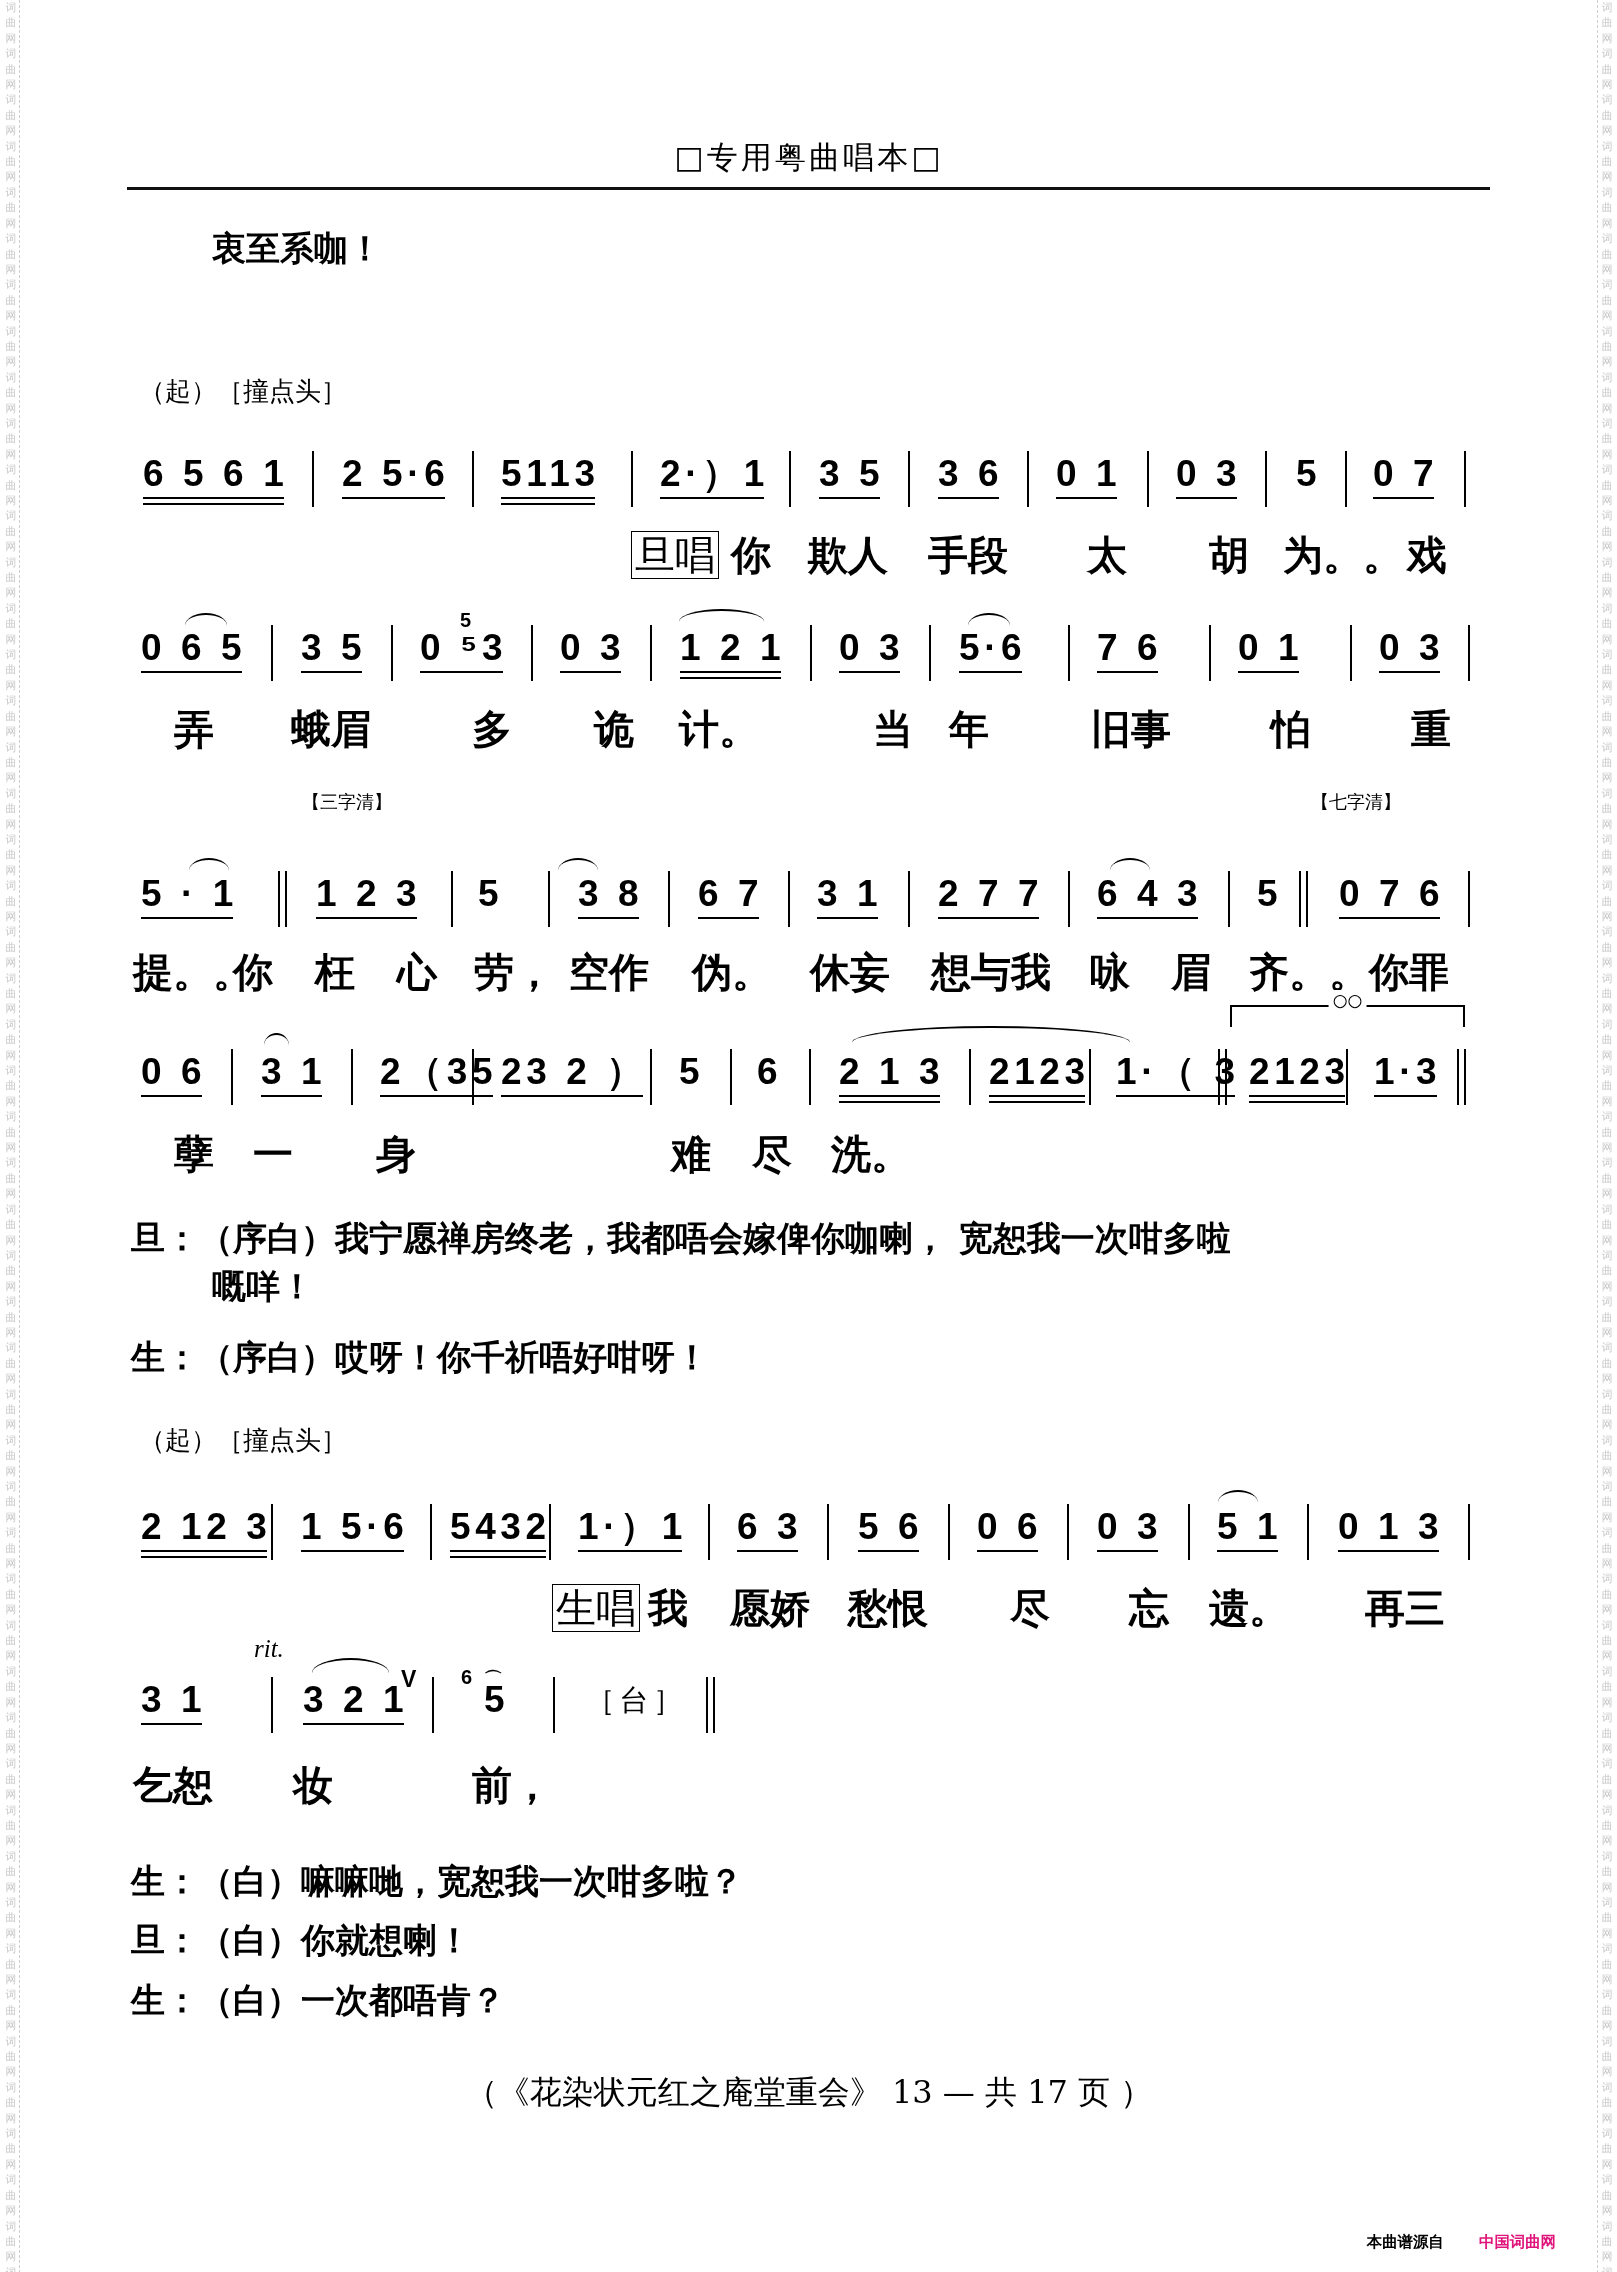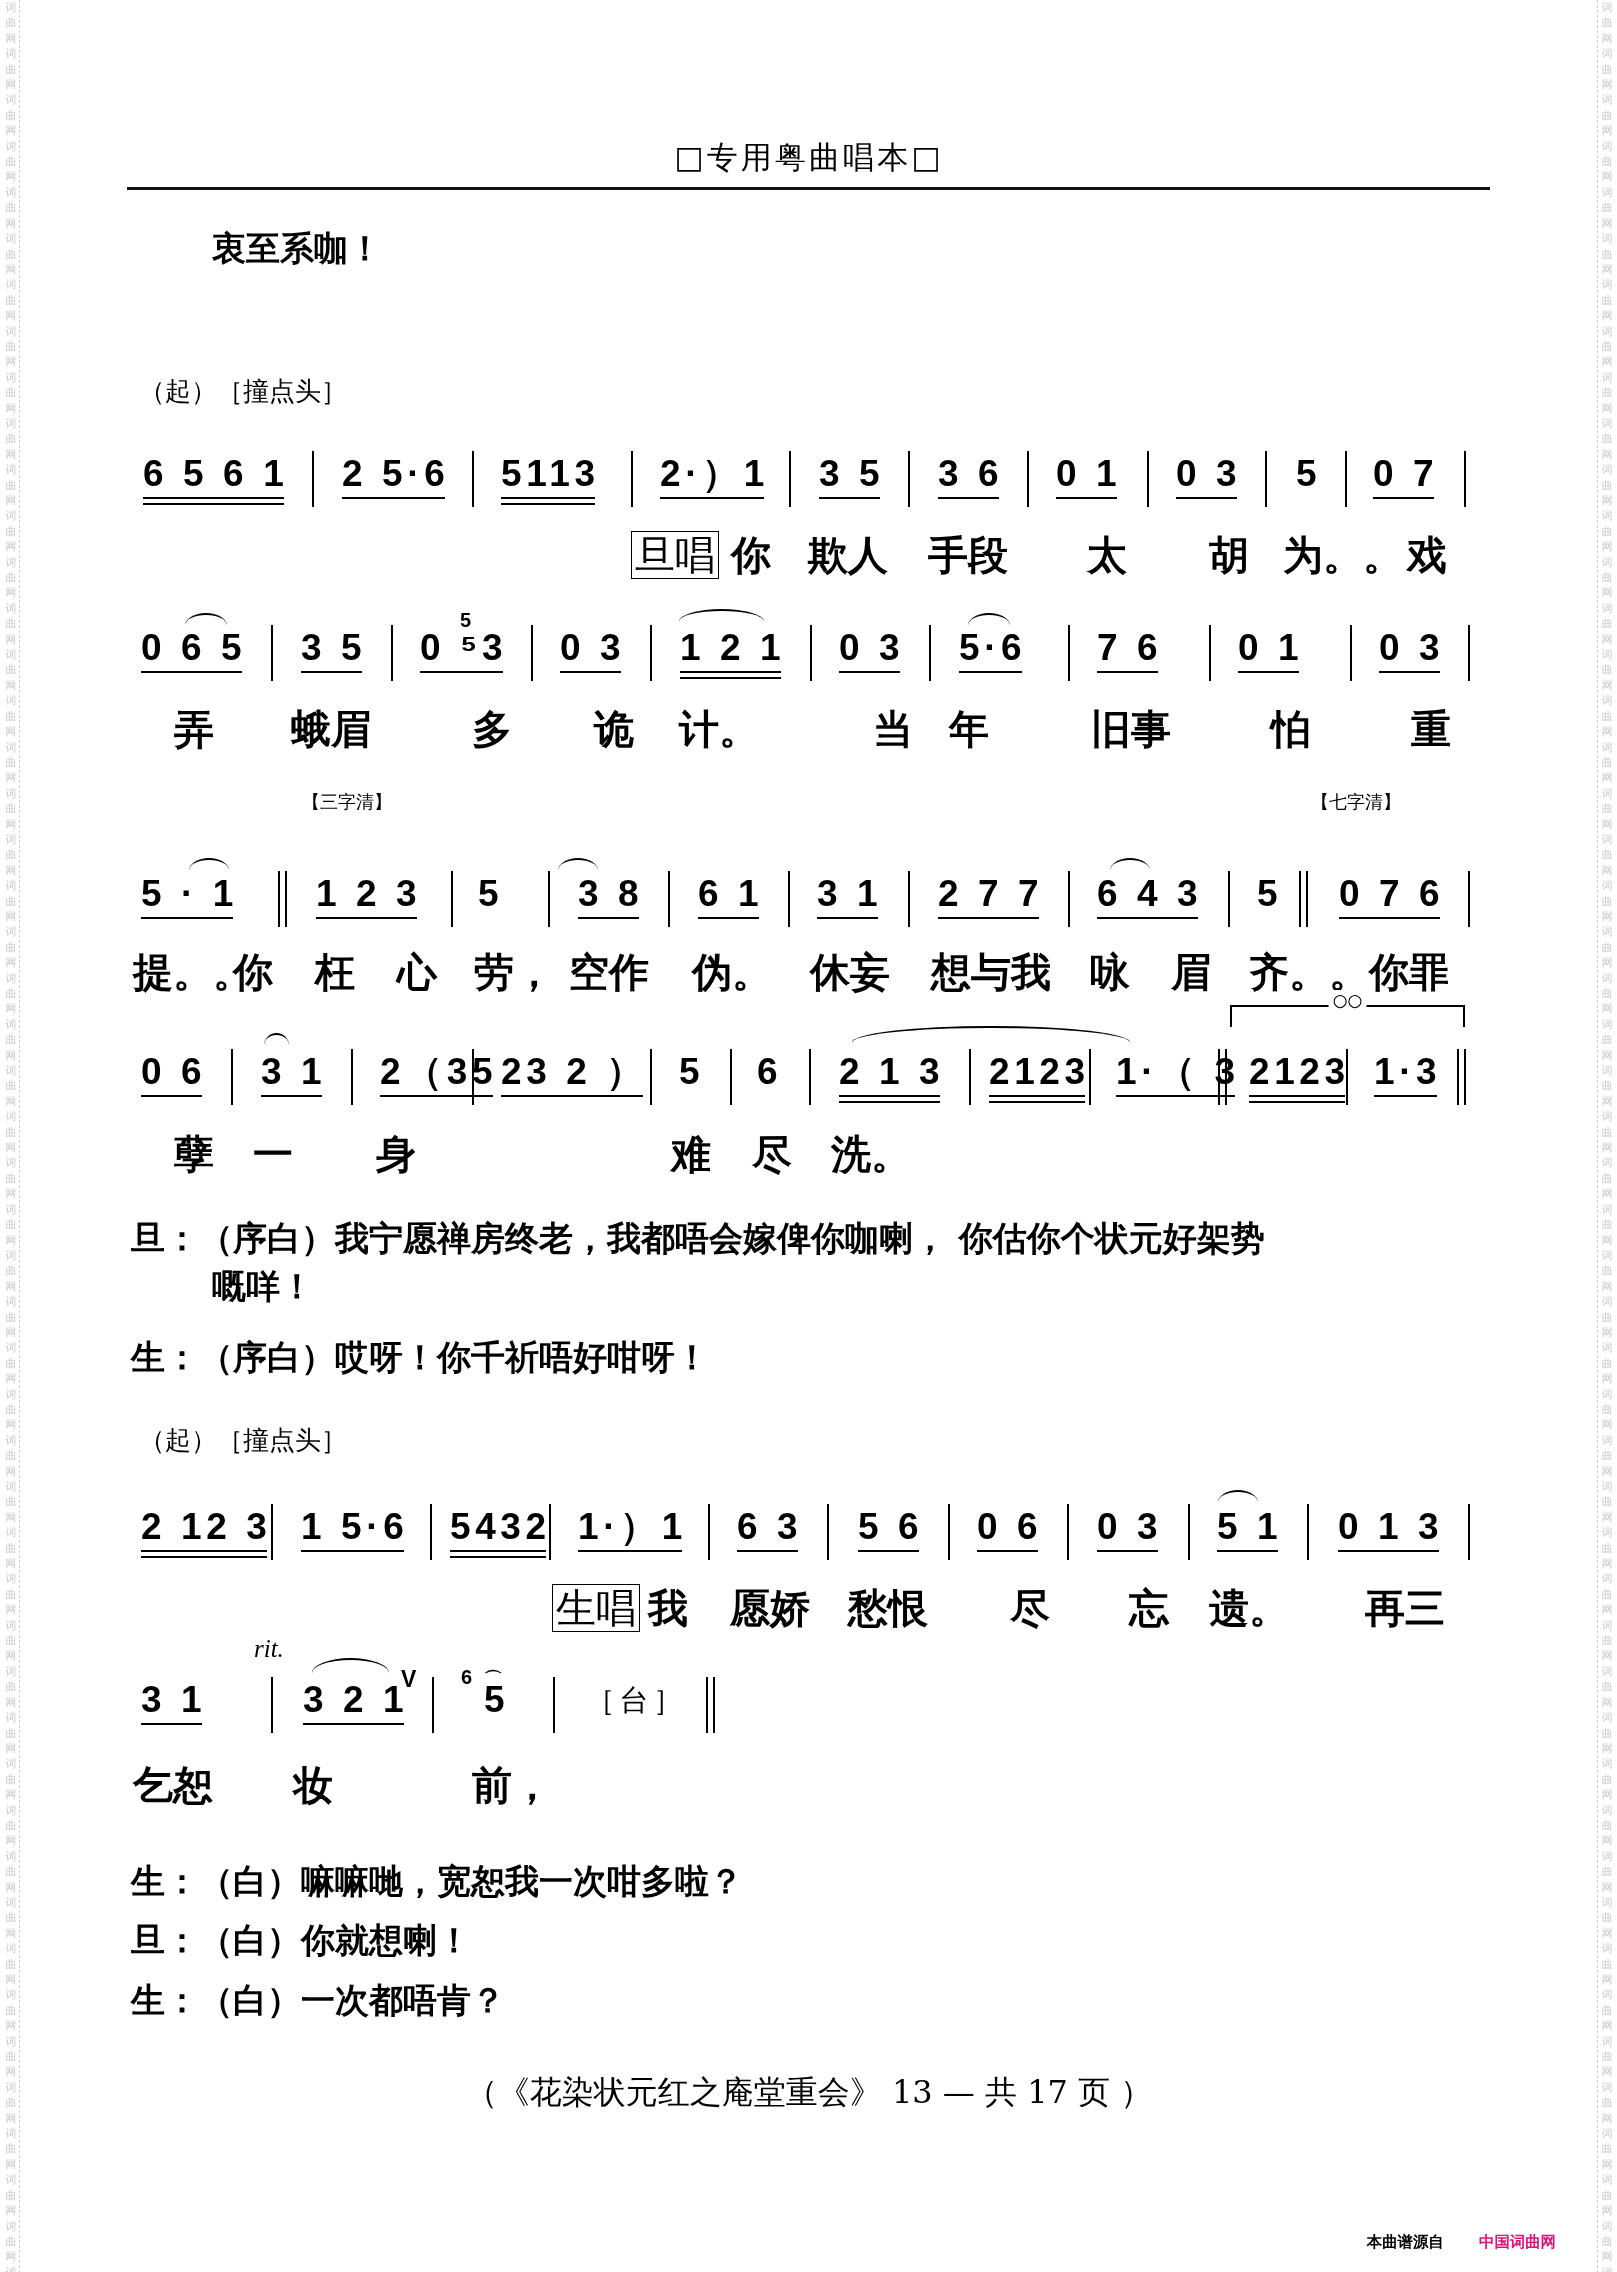--- a/index.html
+++ b/index.html
@@ -123,21 +123,21 @@
 <div class="slur" style="left:1110px;top:858px;width:40px"></div>
 <div class="row" style="top:871px">
   <div class="m" style="left:141px"><span>5 · 1</span><i class="ul"></i></div>
   <div class="dbar" style="left:278px"></div>
   <div class="m" style="left:316px"><span>1 2 3</span><i class="ul"></i></div>
   <div class="bar" style="left:451px"></div>
   <div class="m" style="left:478px"><span>5</span></div>
   <div class="bar" style="left:548px"></div>
   <div class="m" style="left:578px"><span>3 8</span><i class="ul"></i></div>
   <div class="bar" style="left:668px"></div>
-  <div class="m" style="left:698px"><span>6 1</span><i class="ul"></i></div>
+  <div class="m" style="left:698px"><span>6 7</span><i class="ul"></i></div>
   <div class="bar" style="left:788px"></div>
   <div class="m" style="left:817px"><span>3 1</span><i class="ul"></i></div>
   <div class="bar" style="left:908px"></div>
   <div class="m" style="left:938px"><span>2 7 7</span><i class="ul"></i></div>
   <div class="bar" style="left:1068px"></div>
   <div class="m" style="left:1097px"><span>6 4 3</span><i class="ul"></i></div>
   <div class="bar" style="left:1228px"></div>
   <div class="m" style="left:1257px"><span>5</span></div>
   <div class="dbar" style="left:1299px"></div>
   <div class="m" style="left:1339px"><span>0 7 6</span><i class="ul"></i></div>
@@ -187,21 +187,21 @@
   <div class="dbar" style="left:1457px"></div>
 </div>
 <div class="lyr" style="left:174px;top:1127px">孽</div>
 <div class="lyr" style="left:253px;top:1127px">一</div>
 <div class="lyr" style="left:376px;top:1127px">身</div>
 <div class="lyr" style="left:671px;top:1127px">难</div>
 <div class="lyr" style="left:752px;top:1127px">尽</div>
 <div class="lyr" style="left:831px;top:1127px">洗。</div>
 
 <div class="dlg" style="top:1214px">
-  <span>旦：（序白）我宁愿禅房终老，我都唔会嫁俾你咖喇，  你估你个状元好架势</span>
+  <span>旦：（序白）我宁愿禅房终老，我都唔会嫁俾你咖喇，  宽恕我一次咁多啦</span>
   <span class="cont">嘅咩！</span>
 </div>
 <div class="dlg" style="top:1333px">
   <span>生：（序白）哎呀！你千祈唔好咁呀！</span>
 </div>
 
 <div class="cue" style="top:1423px">（起）［撞点头］</div>
 
 <div class="slur" style="left:1218px;top:1490px;width:40px"></div>
 <div class="row" style="top:1504px">

